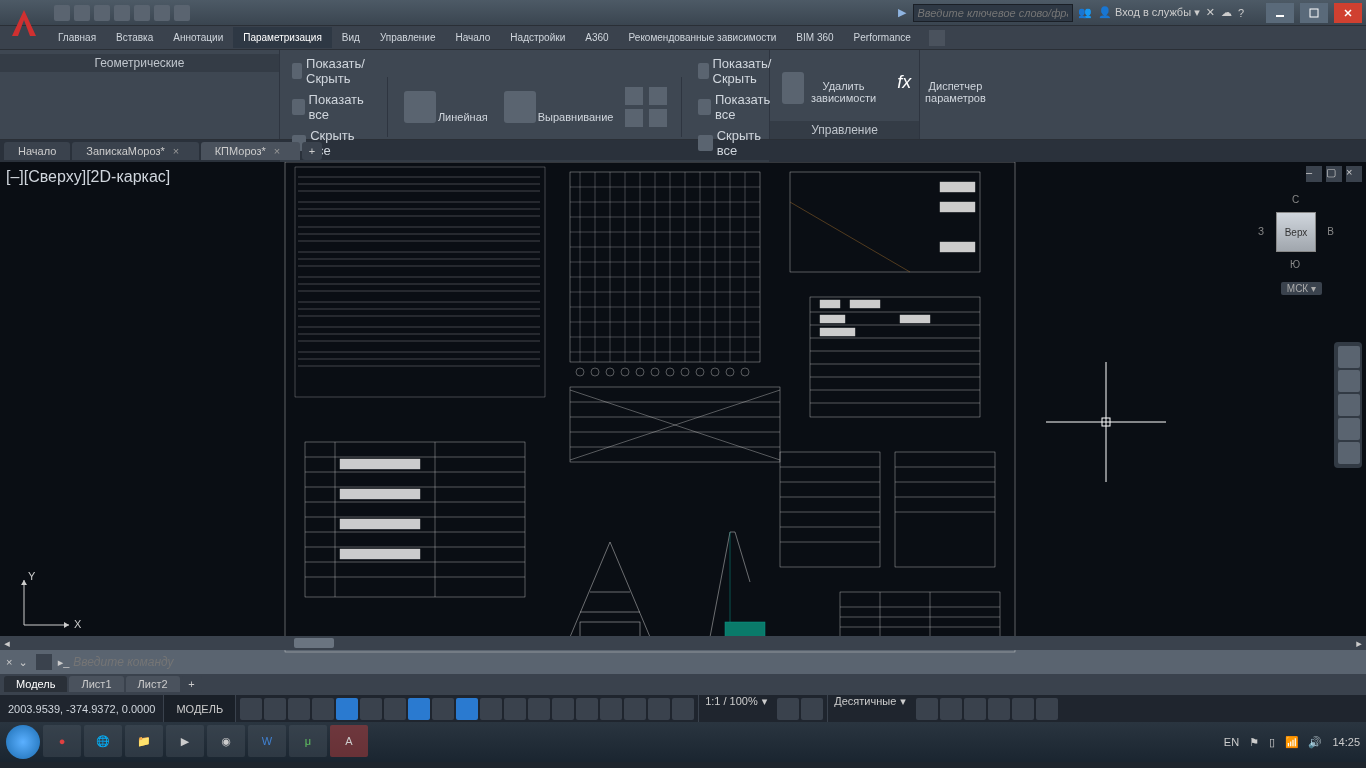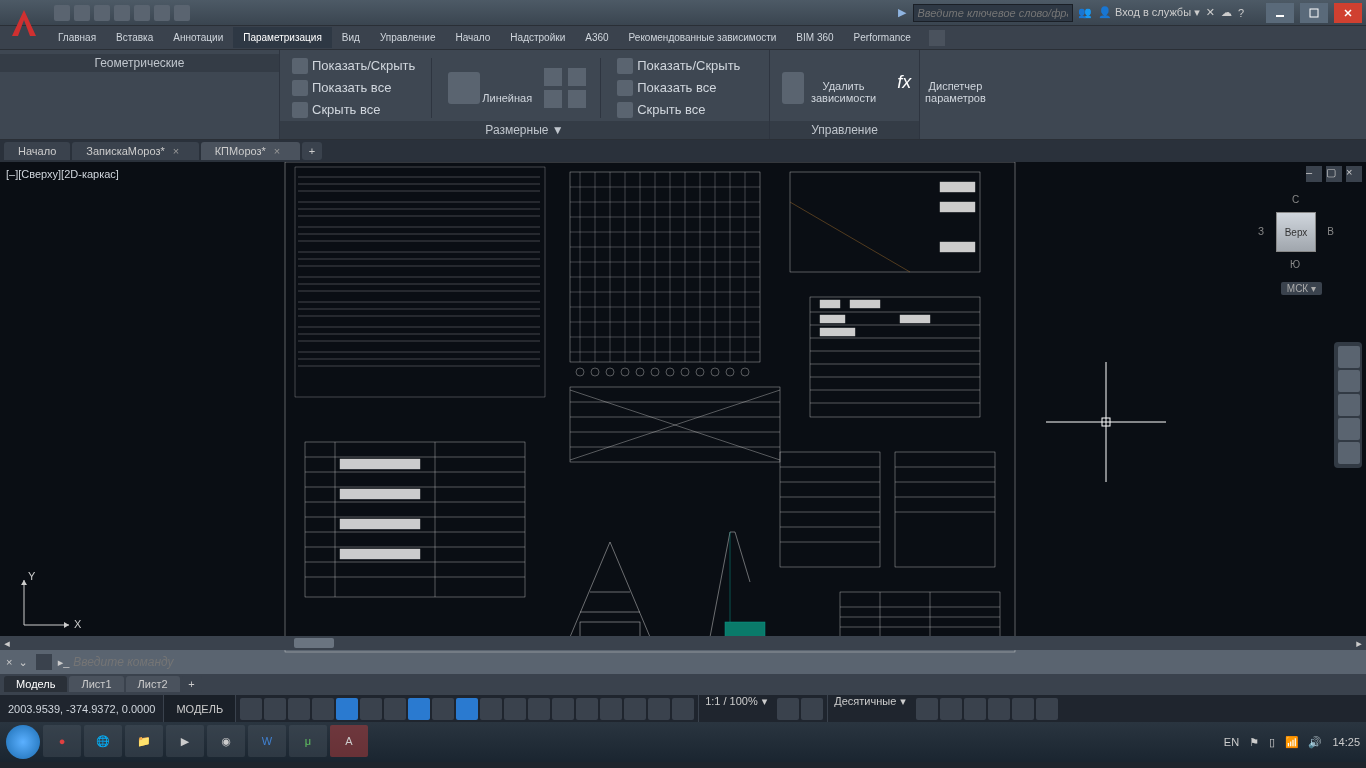--- a/index.html
+++ b/index.html
@@ -31,21 +31,21 @@
 .small-btn .sicon{width:16px;height:16px;background:#5a6470;border-radius:2px}
 .small-btn .slabel{font-size:13px;color:#d0d6dd}
 .icon-grid{display:grid;grid-template-columns:repeat(4,20px);grid-template-rows:repeat(3,20px);gap:4px}
 .icon-grid .gi{width:18px;height:18px;background:#5a6470;border-radius:2px;cursor:pointer}
 .filetabs{height:22px;background:#2a313b;display:flex;align-items:center;padding-left:4px}
 .ftab{padding:3px 14px;background:#3a424d;margin-right:2px;display:flex;align-items:center;gap:8px;cursor:pointer;border-radius:3px 3px 0 0;font-size:12px;color:#b0b6bd}
 .ftab.active{background:#4a525d;color:#fff}
 .ftab-close{width:12px;height:12px;color:#999}
 .ftab-add{width:20px;height:18px;display:flex;align-items:center;justify-content:center;background:#3a424d;border-radius:3px;cursor:pointer}
 .canvas-wrap{position:relative;height:488px;background:#0a0e14}
-.viewport-label{position:absolute;top:6px;left:6px;color:#d0d6dd;font-size:11px;cursor:pointer}
+.viewport-label{position:absolute;top:6px;left:6px;color:#d0d6dd;font-size:16px;cursor:pointer}
 .viewport-controls{position:absolute;top:4px;right:4px;display:flex;gap:4px}
 .viewport-controls .vc{width:16px;height:16px;background:#3a424d;cursor:pointer}
 .ucs{position:absolute;bottom:10px;left:14px;pointer-events:none}
 .viewcube{position:absolute;top:30px;right:30px;width:80px;height:80px}
 .viewcube-cube{width:40px;height:40px;background:linear-gradient(#d0d6dd,#a0a6ad);position:absolute;top:20px;left:20px;border:1px solid #888;display:flex;align-items:center;justify-content:center;cursor:pointer}
 .viewcube-cube span{color:#333;font-size:10px}
 .vc-n,.vc-s,.vc-e,.vc-w{position:absolute;color:#888;font-size:10px}
 .vc-n{top:2px;left:36px}.vc-s{bottom:2px;left:34px}.vc-e{right:2px;top:34px}.vc-w{left:2px;top:34px}
 .wcs-label{position:absolute;top:120px;right:44px;background:#3a424d;color:#aaa;font-size:10px;padding:1px 6px;border-radius:2px;cursor:pointer}
 .navbar{position:absolute;right:4px;top:180px;width:28px;background:rgba(60,70,80,0.8);border-radius:4px;display:flex;flex-direction:column;gap:2px;padding:4px}
@@ -154,20 +154,24 @@
           </div>
         <div class="small-btn">
             <div class="sicon"></div>
             <span class="slabel">Скрыть все</span>
           </div>
       </div>
       <div style="border-left:1px solid #2e3540;height:60px;margin:0 4px"></div>
       <div class="big-btn">
           <div class="bicon"></div>
           <div class="blabel">Линейная</div>
+        </div>
+      <div class="big-btn">
+          <div class="bicon"></div>
+          <div class="blabel">Выравнивание</div>
         </div>
       <div style="display:grid;grid-template-columns:20px 20px;gap:4px">
         <div class="gi" style="width:18px;height:18px;background:#5a6470"></div>
         <div class="gi" style="width:18px;height:18px;background:#5a6470"></div>
         <div class="gi" style="width:18px;height:18px;background:#5a6470"></div>
         <div class="gi" style="width:18px;height:18px;background:#5a6470"></div>
       </div>
       <div style="border-left:1px solid #2e3540;height:60px;margin:0 4px"></div>
       <div style="display:flex;flex-direction:column;gap:2px">
         <div class="small-btn">

